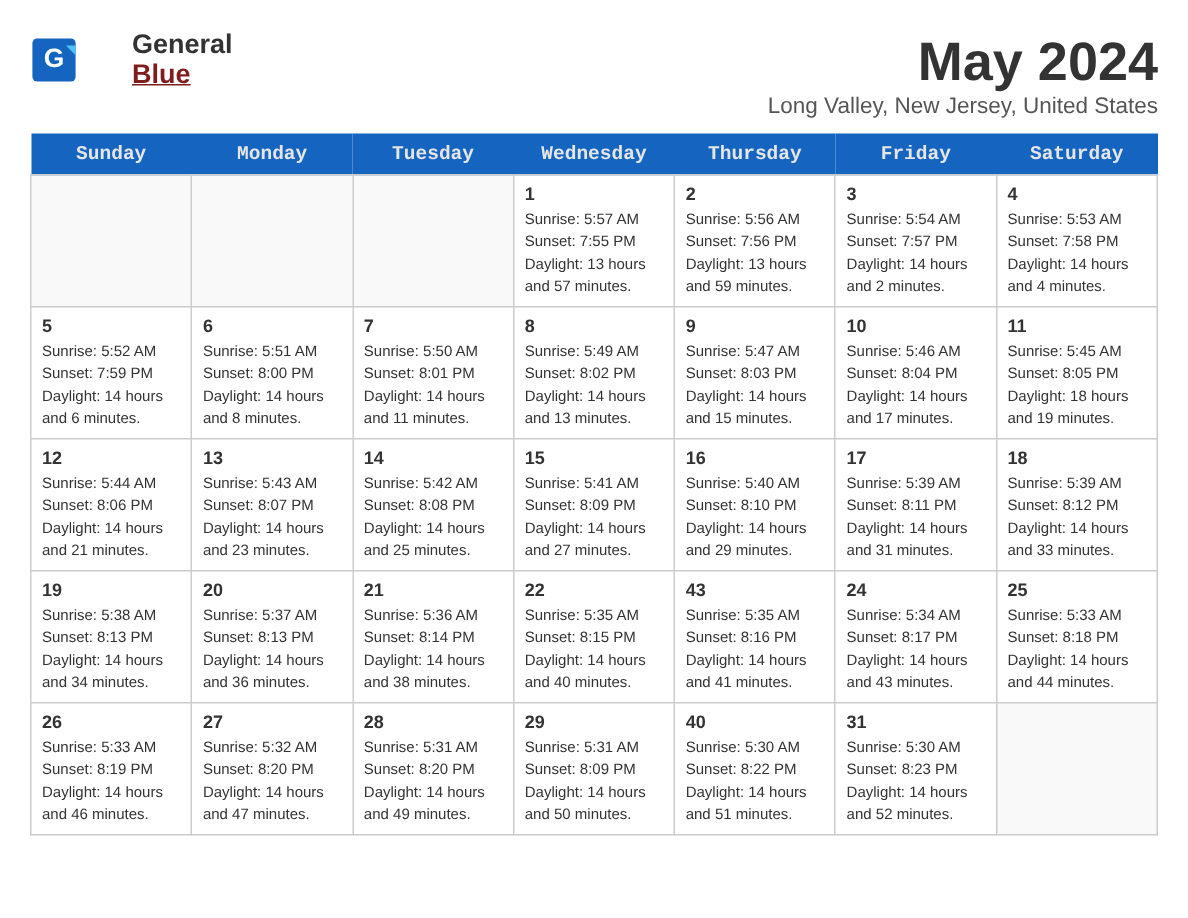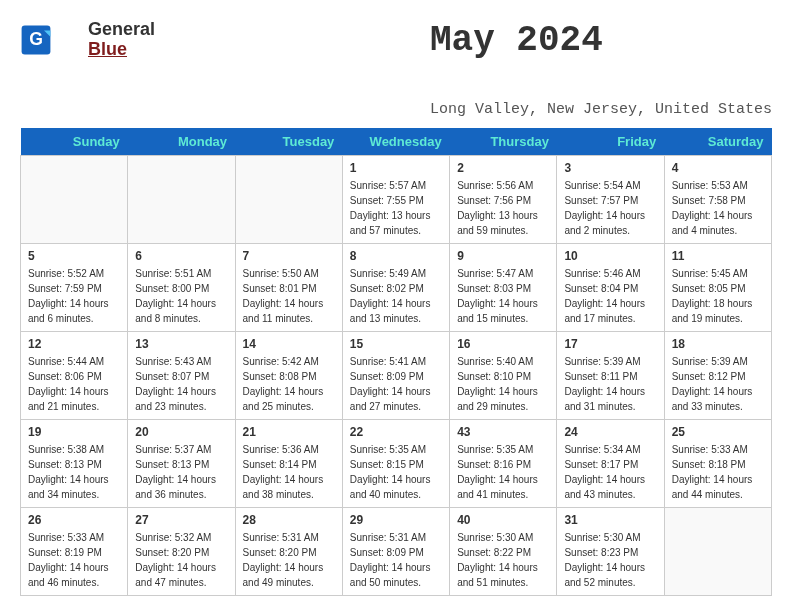--- a/index.html
+++ b/index.html
@@ -26,45 +26,44 @@
       font-weight: bold;
       color: #333;
       line-height: 1.1;
       margin-left: 30px;
     }
     .logo-icon {
       width: 32px;
       height: 32px;
     }
     .title-block {
-      text-align: left;
-      font-family: Liberation Mono, monospace;
+      text-align: right;
     }
     .month-title {
       font-size: 36px;
       font-weight: bold;
       color: #333;
     }
     .location-title {
       font-size: 15px;
       color: #555;
-      margin-top: 40px;
     }
     table {
       width: 100%;
       border-collapse: collapse;
       table-layout: fixed;
     }
     th {
       background-color: #1565c0;
-      color: #5eead4;
-      text-align: right;
+      color: #e5e5e5;
+      text-align: center;
       padding: 6px 8px;
       font-size: 13px;
       font-weight: bold;
+      font-family: Liberation Mono, monospace;
     }
     td {
       border: 1px solid #ccc;
       vertical-align: top;
       padding: 5px 7px;
       font-size: 10.5px;
       color: #333;
       height: 88px;
     }
     td.empty {

